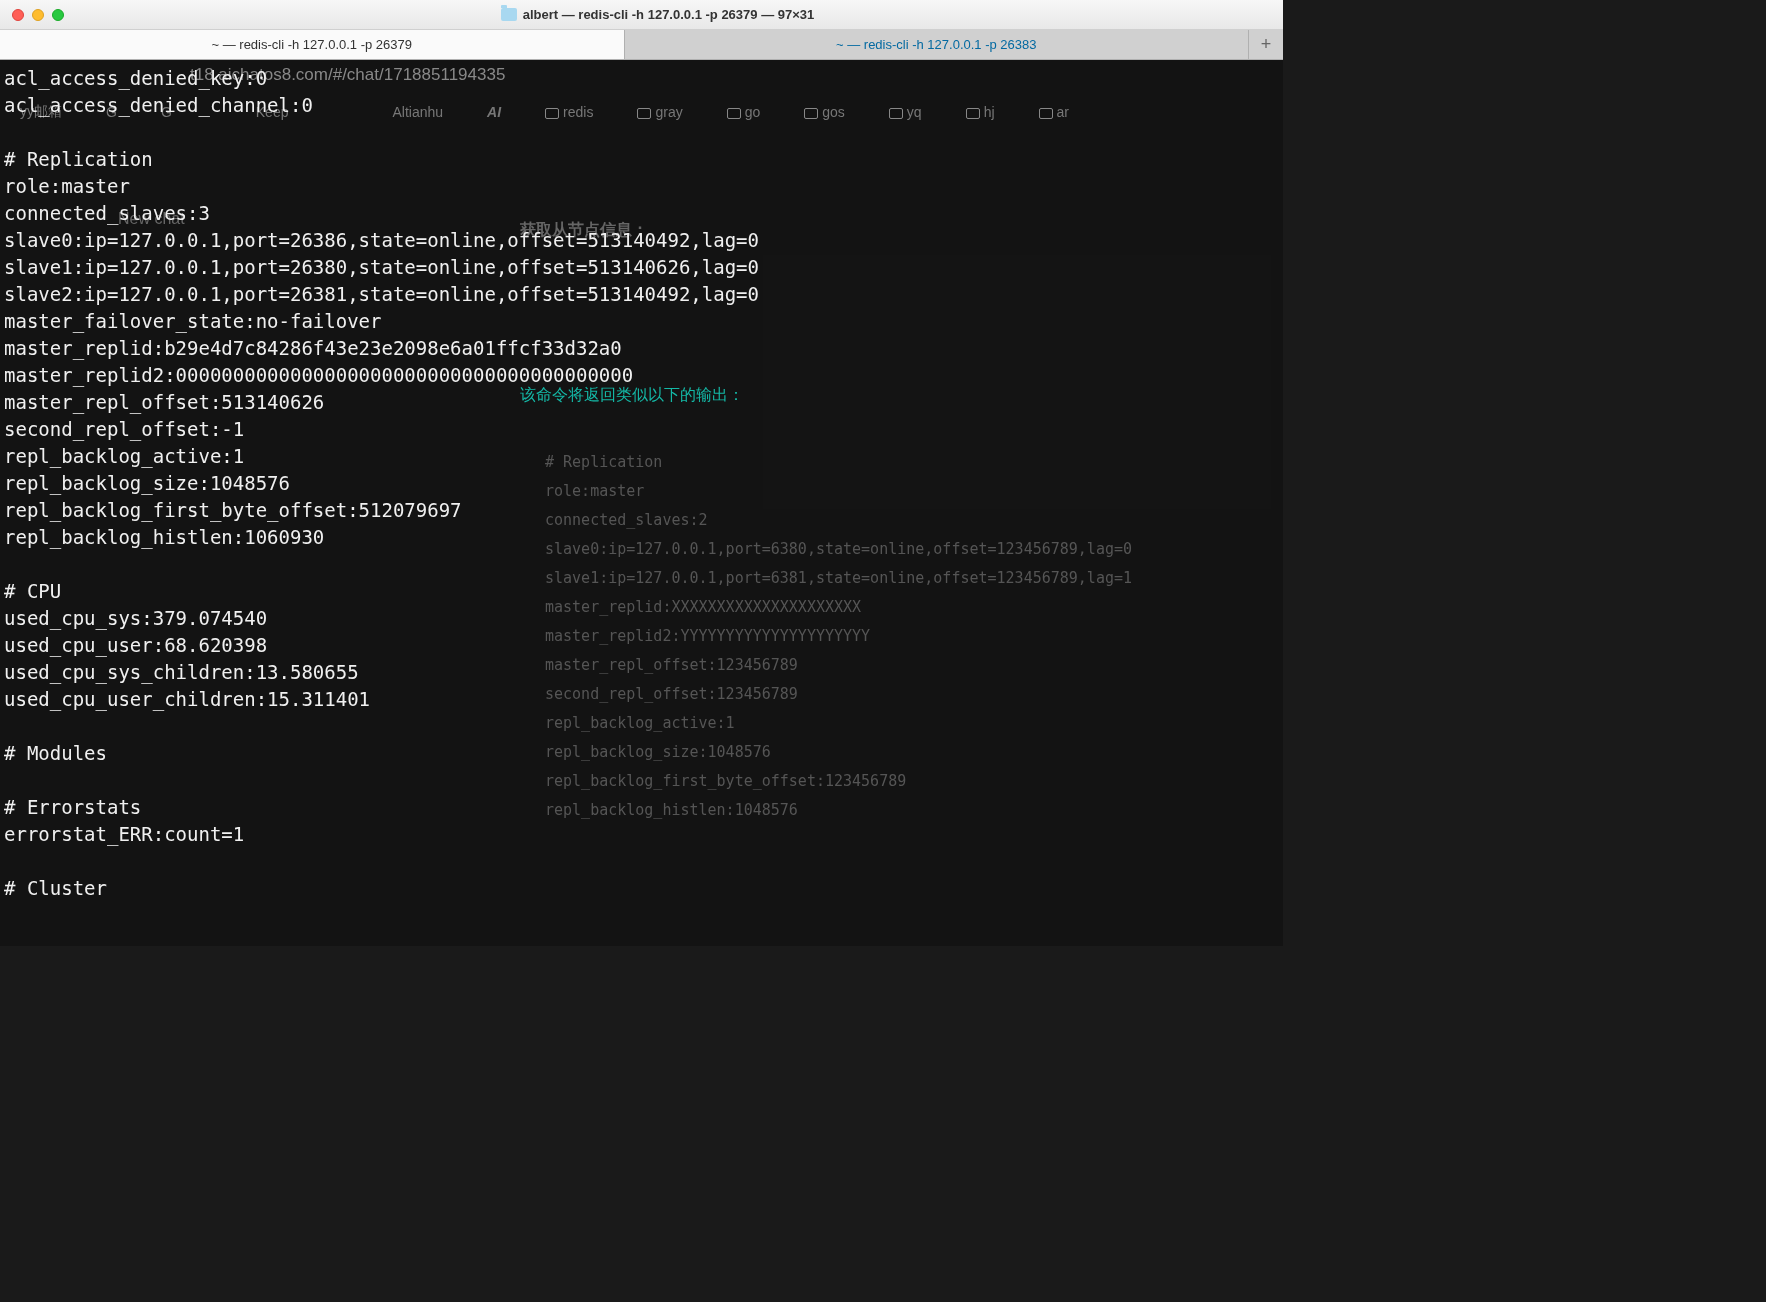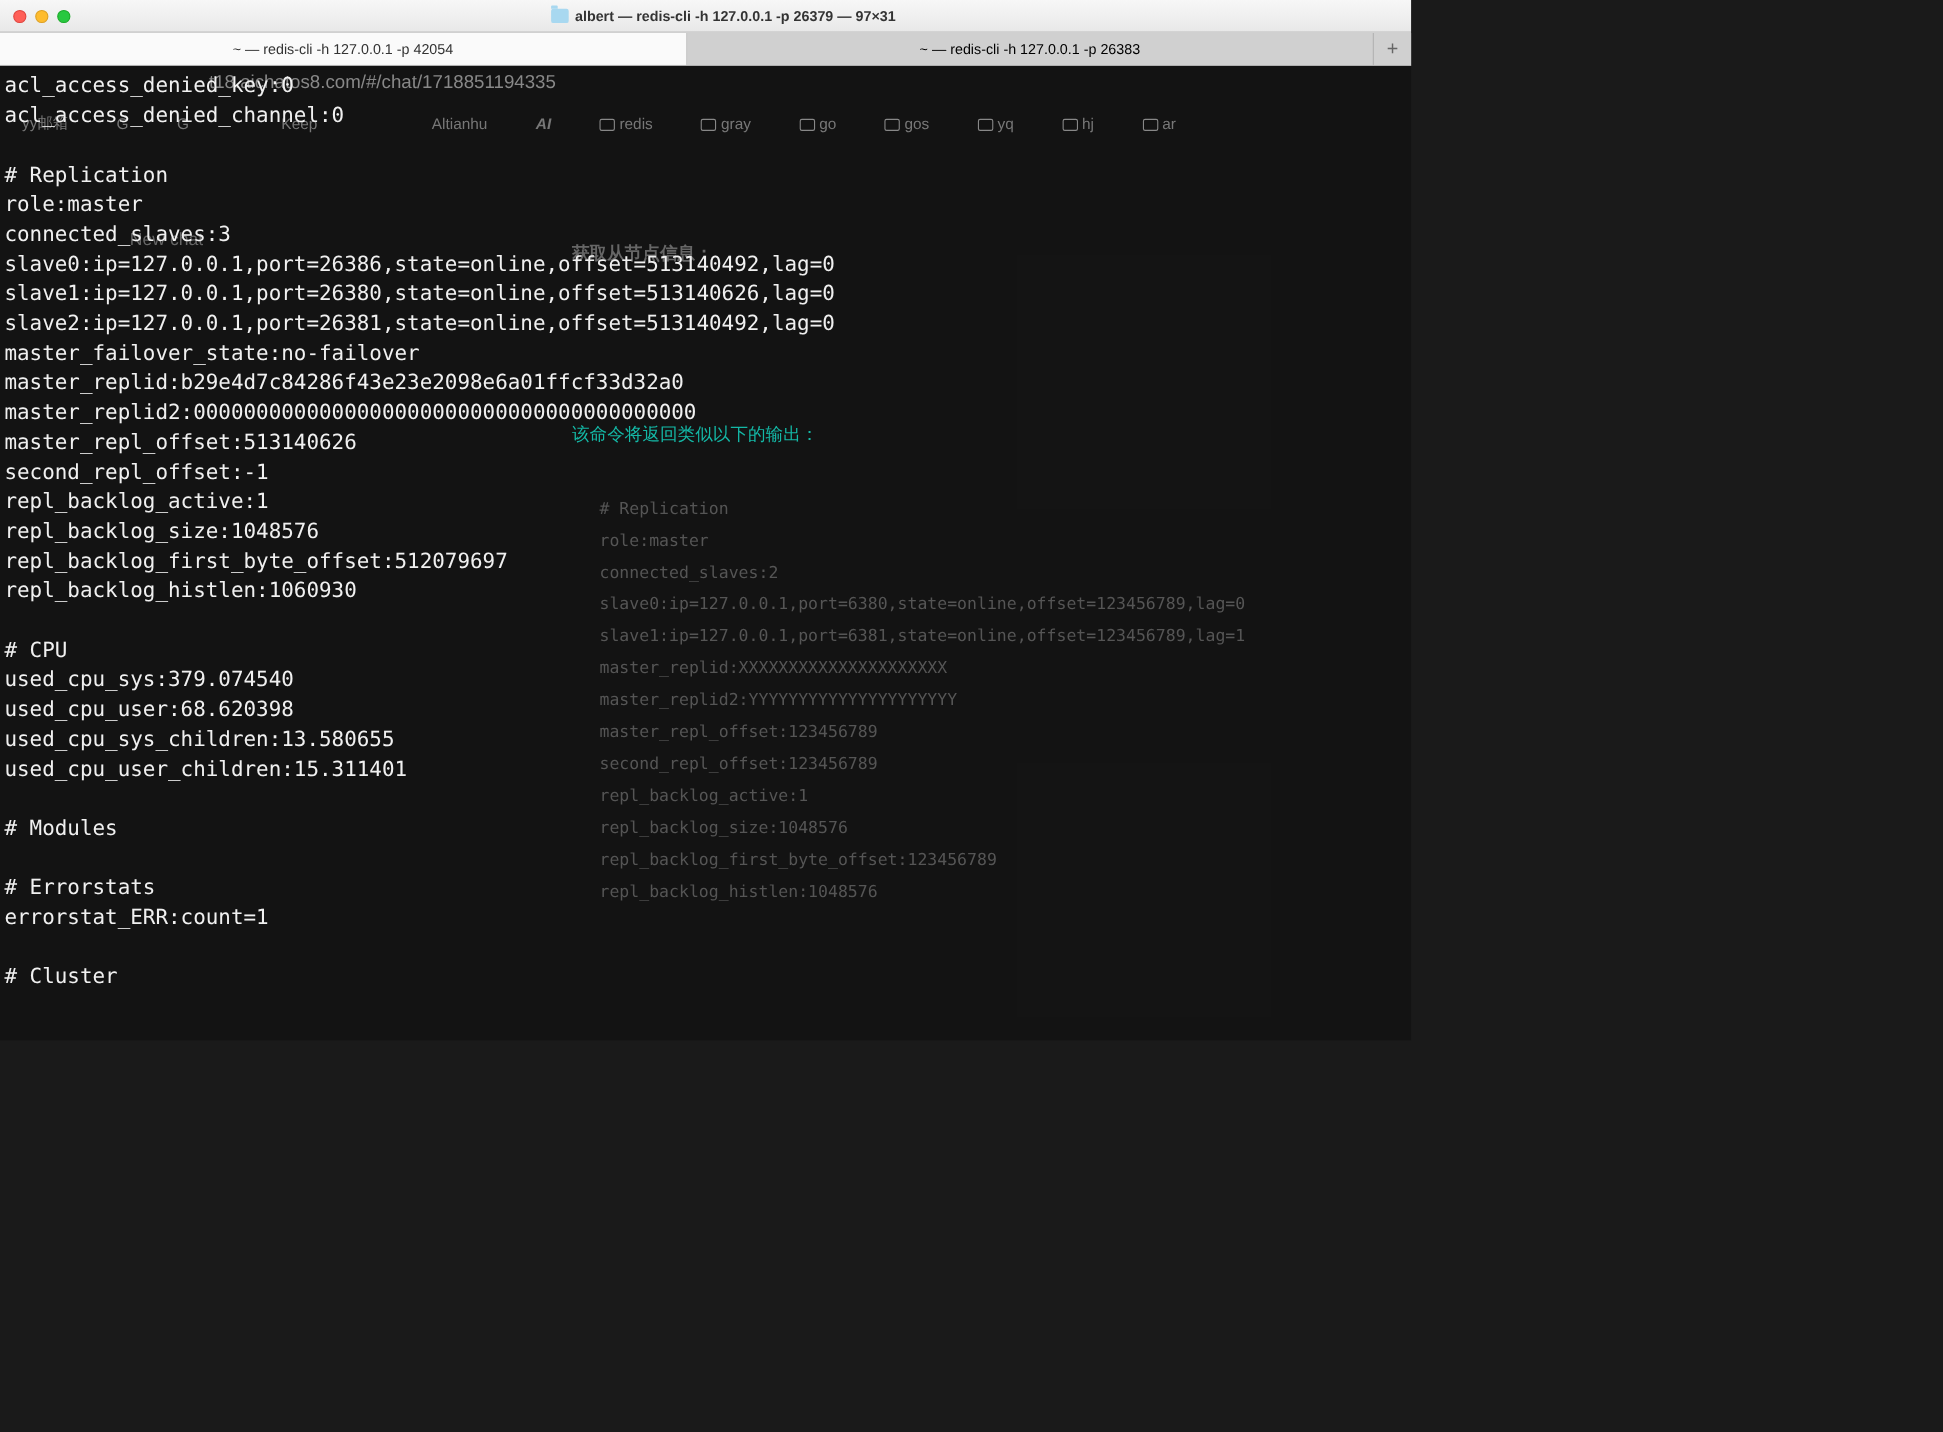--- a/index.html
+++ b/index.html
@@ -69,21 +69,21 @@
       display: flex;
       background: #dcdcdc;
       border-bottom: 1px solid #b0b0b0;
     }
     .tab {
       flex: 1;
       display: flex;
       align-items: center;
       justify-content: center;
       font-size: 13px;
-      color: #000000;
+      color: #0369a1;
       border-right: 1px solid #b0b0b0;
       cursor: pointer;
     }
     .tab.active {
       background: #fafafa;
       color: #333;
     }
     .tab.inactive {
       background: #d0d0d0;
     }
@@ -197,21 +197,21 @@
     <div class="traffic-light maximize"></div>
   </div>
   <div class="title-area">
     <span class="folder-icon"></span>
     <span>albert — redis-cli -h 127.0.0.1 -p 26379 — 97×31</span>
   </div>
 </div>
 
 <div class="tabbar">
   <div class="tab active">
-    <span>~ — redis-cli -h 127.0.0.1 -p 42054</span>
+    <span>~ — redis-cli -h 127.0.0.1 -p 26379</span>
   </div>
   <div class="tab inactive">
     <span>~ — redis-cli -h 127.0.0.1 -p 26383</span>
   </div>
   <div class="newtab">
     <span>+</span>
   </div>
 </div>
 
 <div class="terminal">

